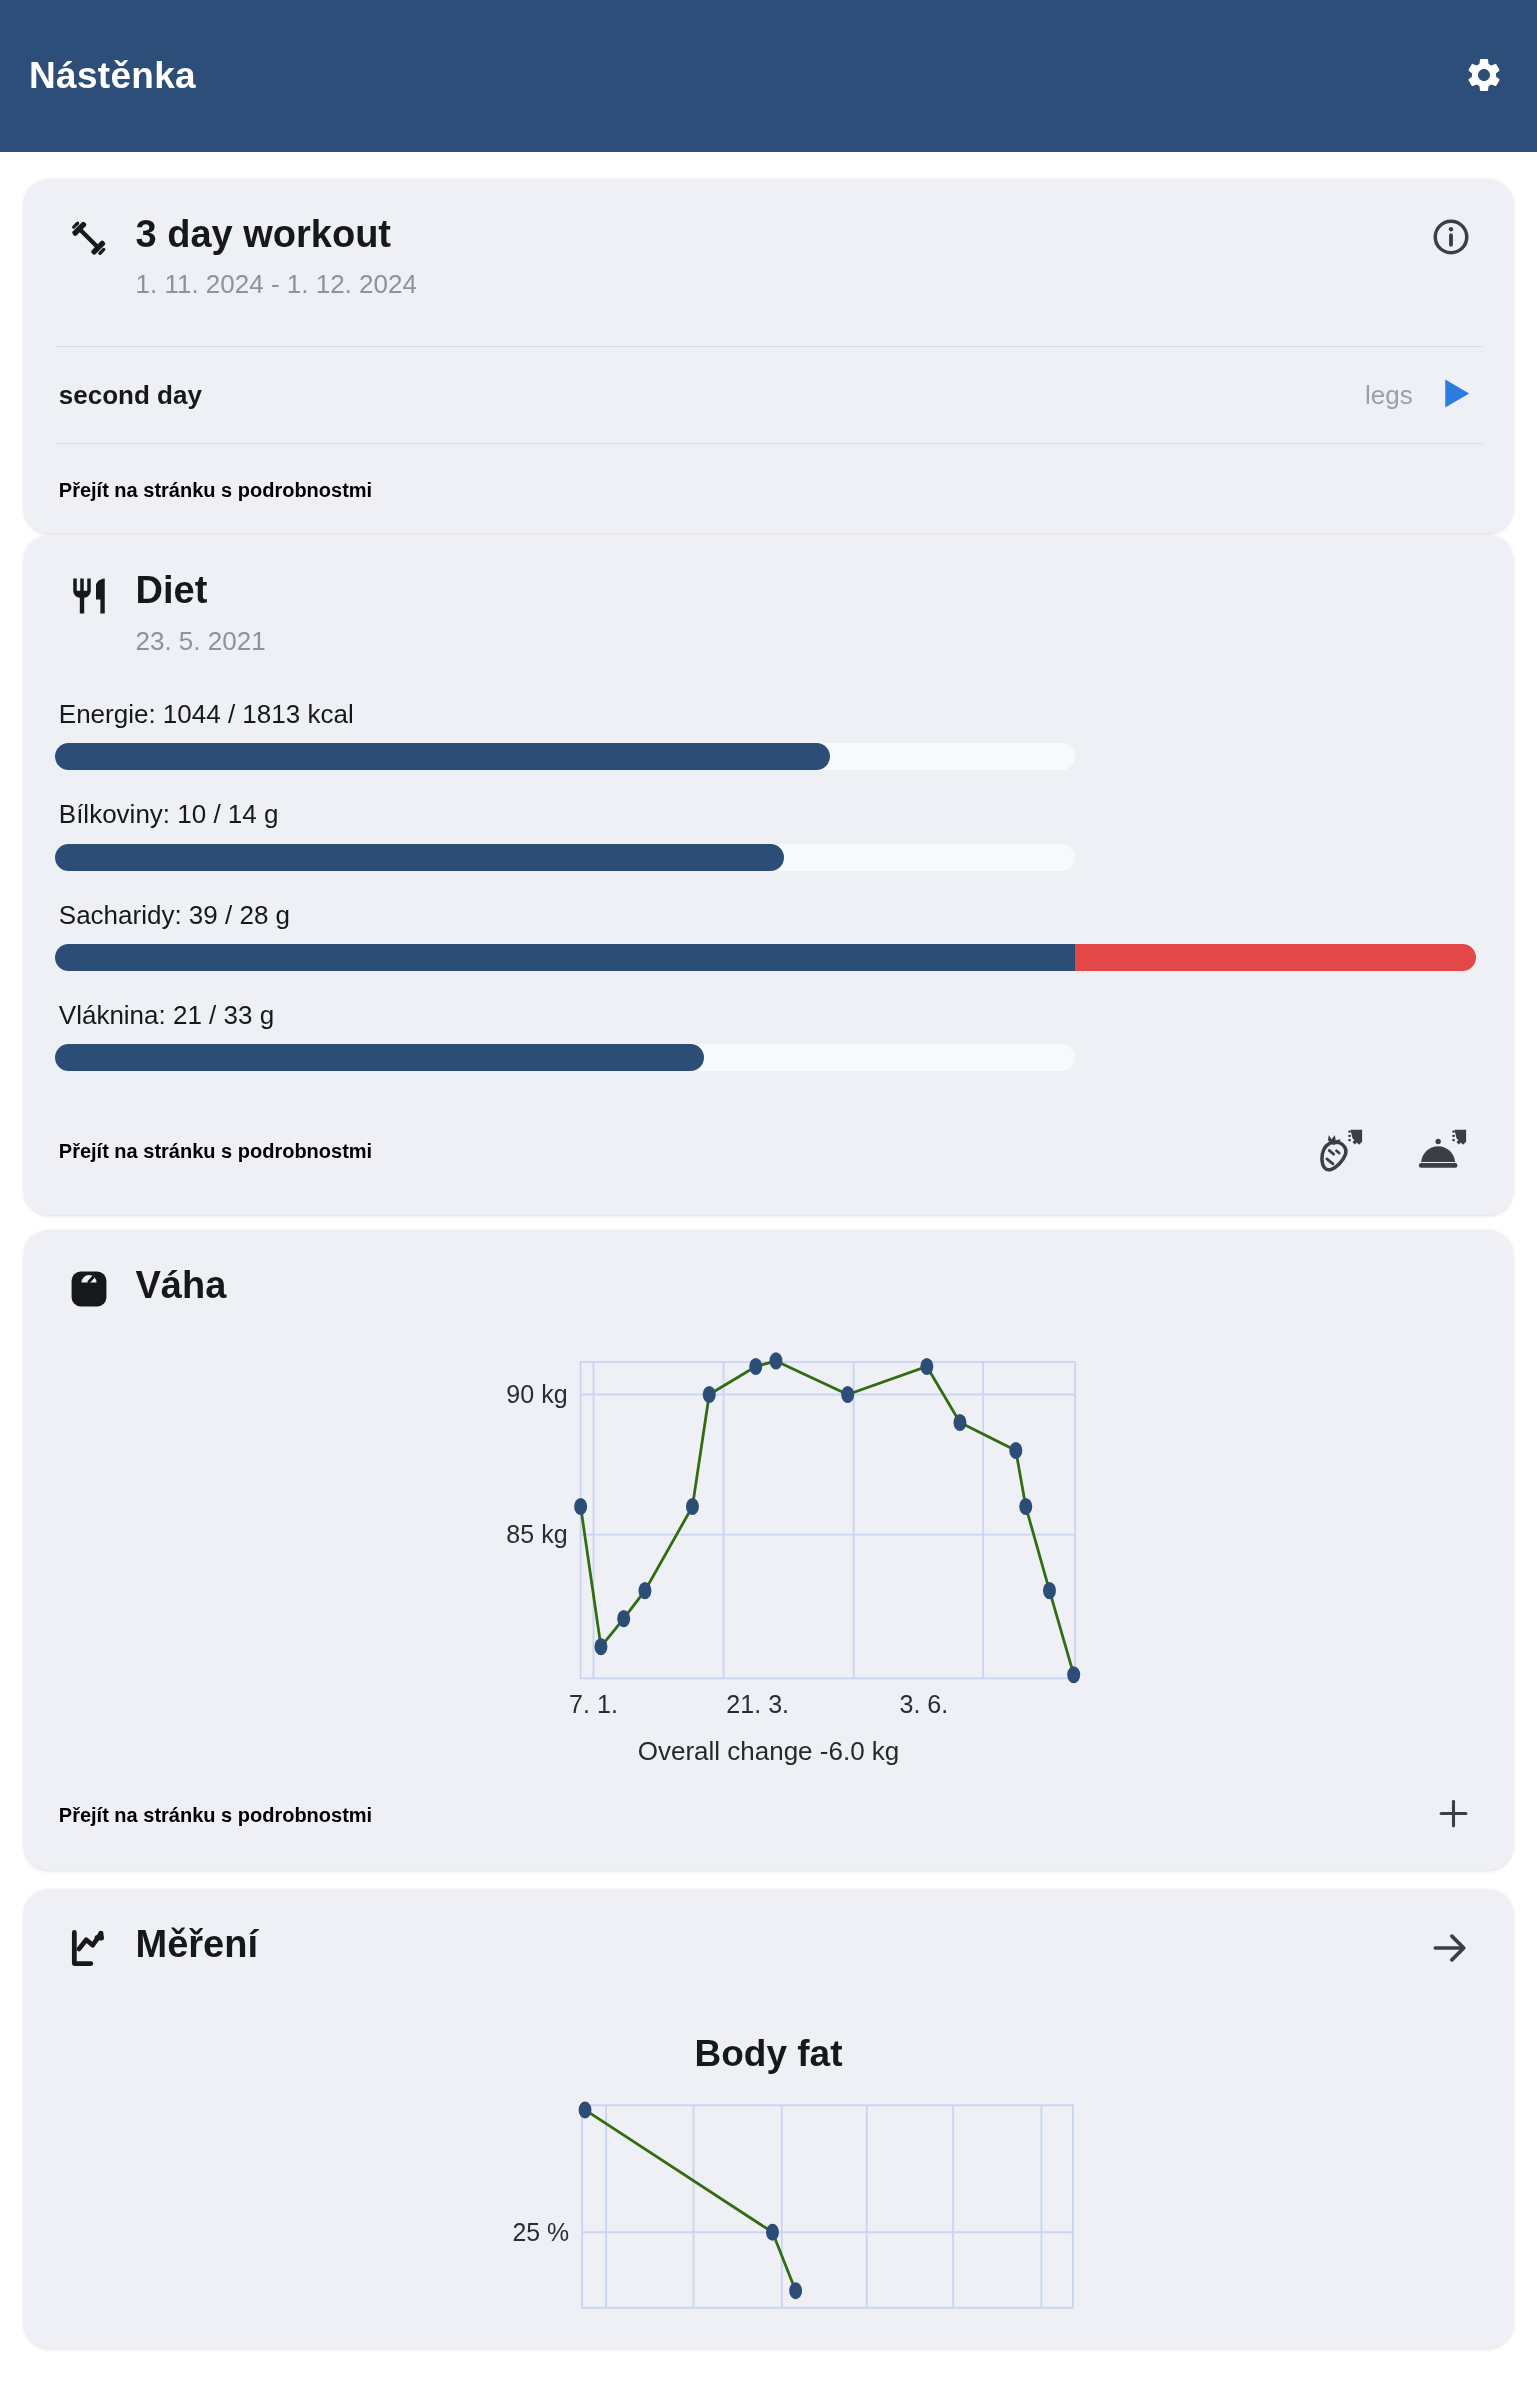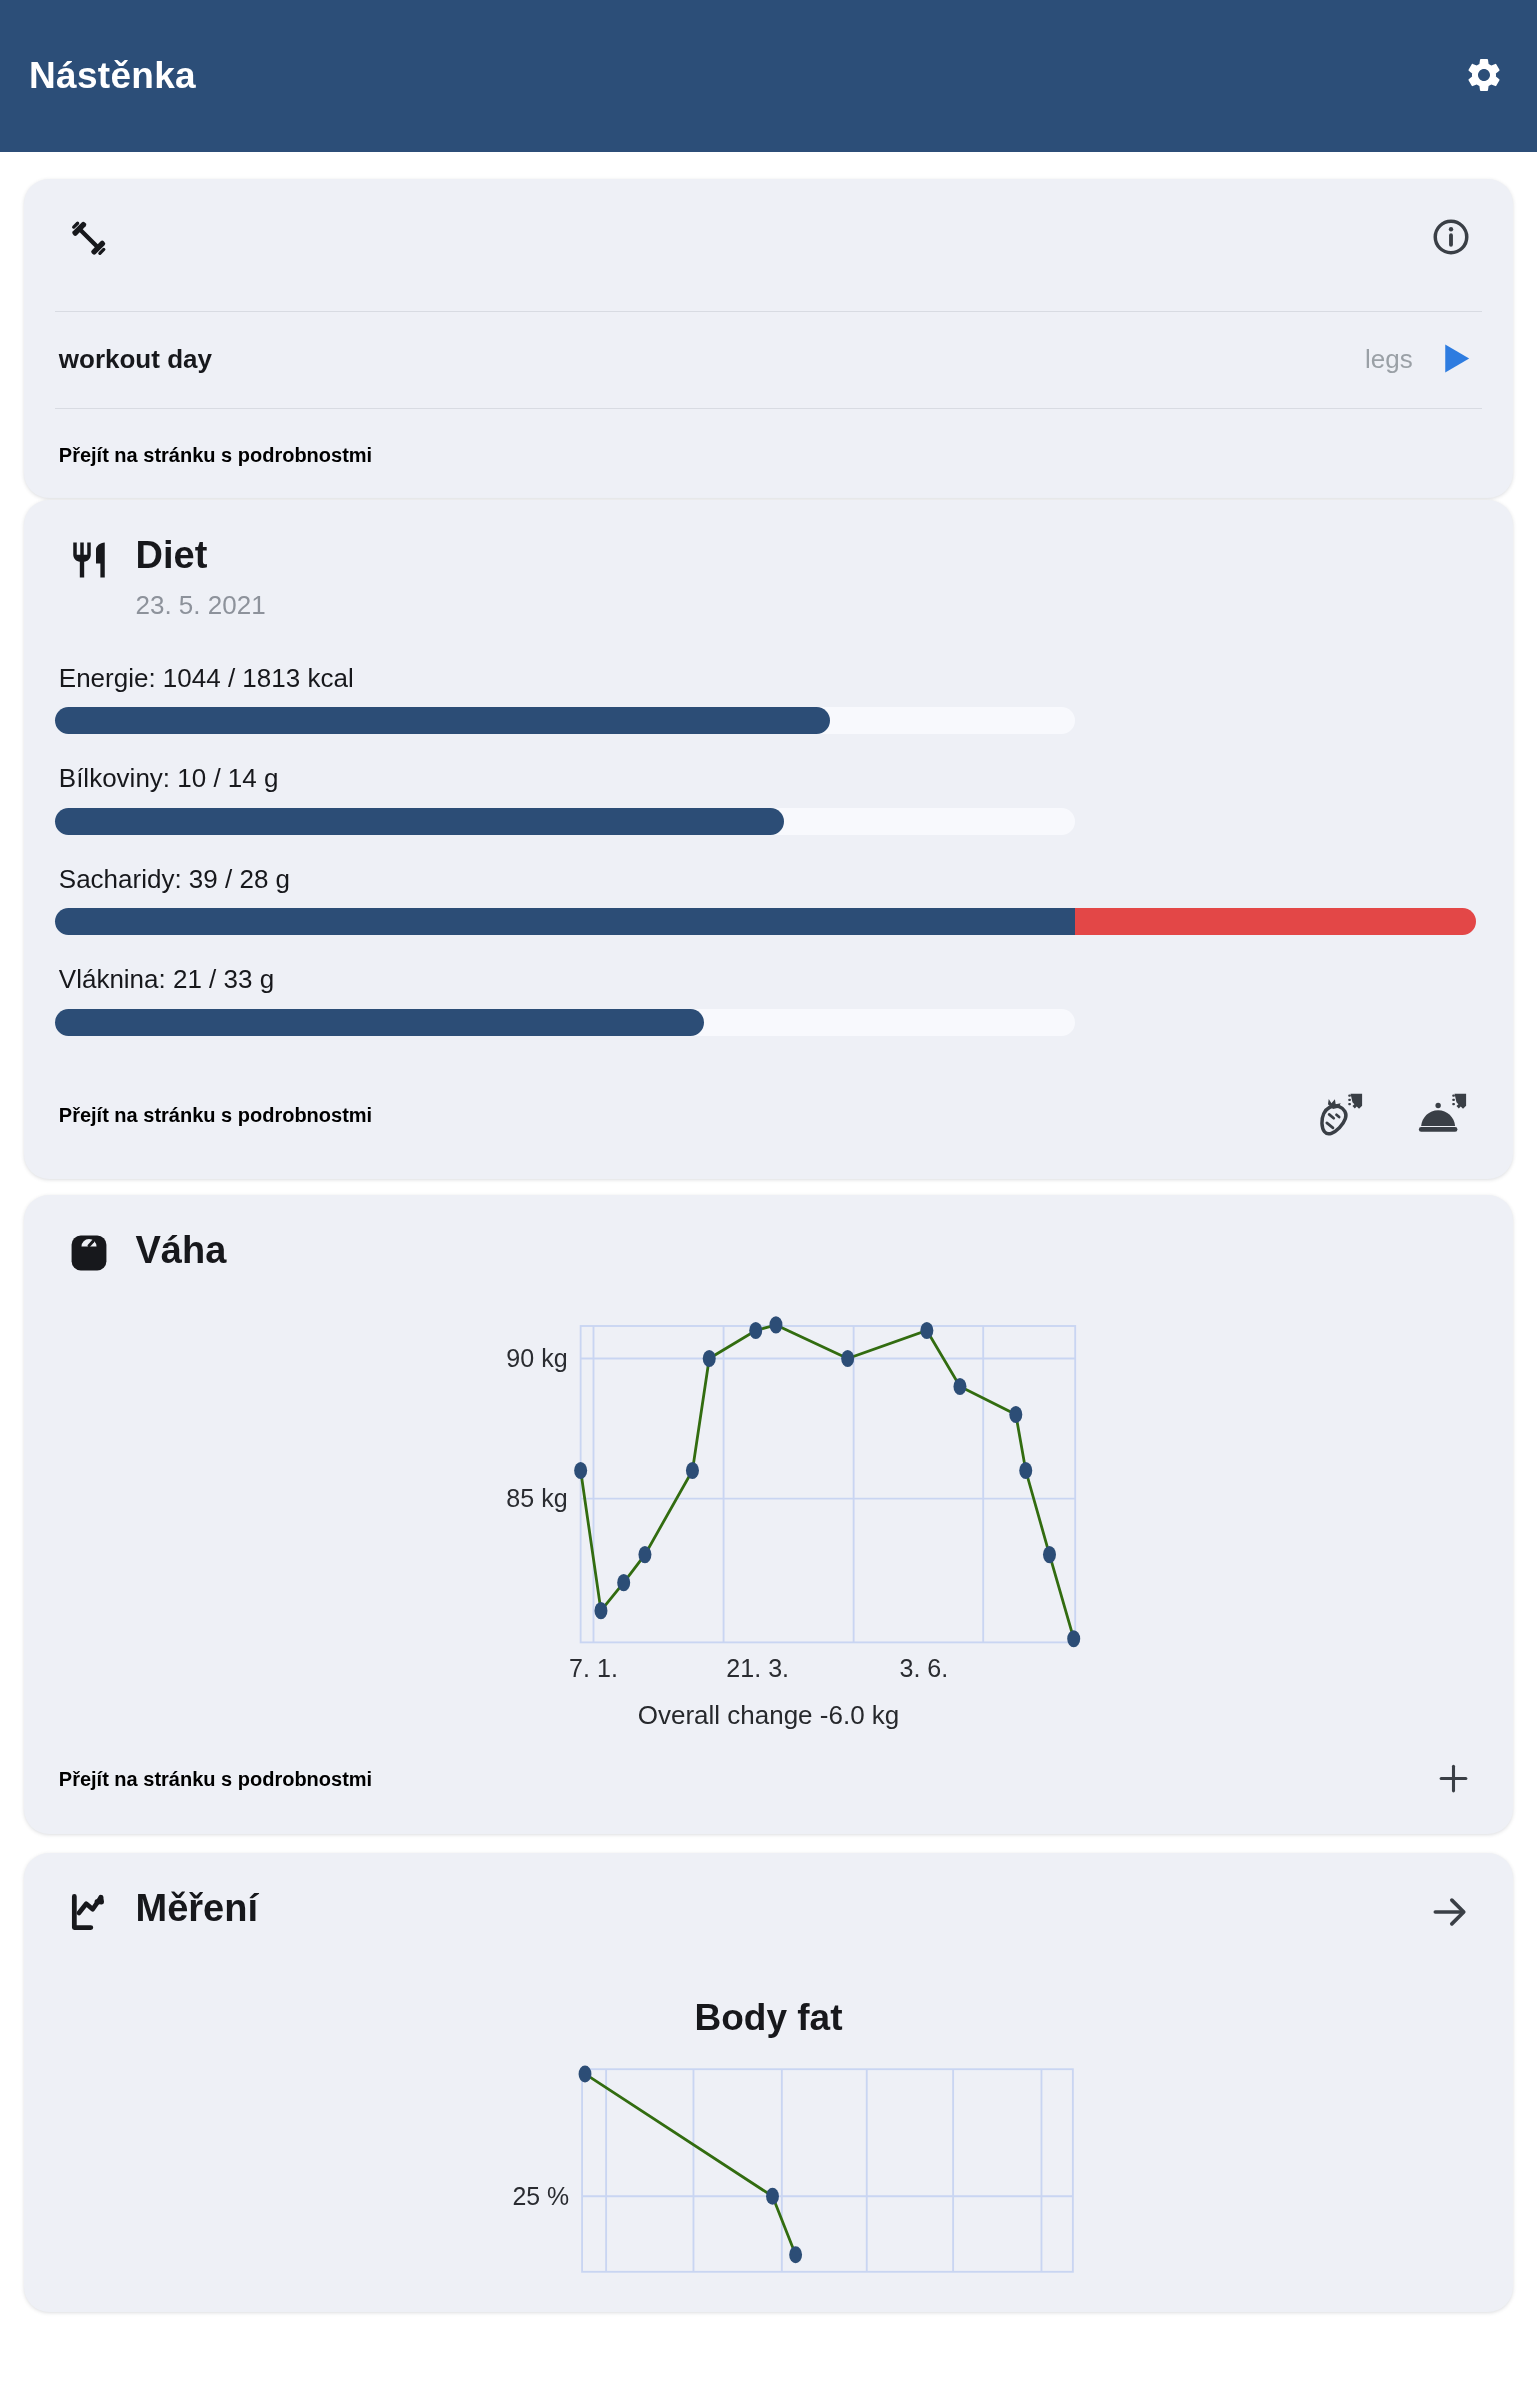--- a/index.html
+++ b/index.html
@@ -85,35 +85,39 @@
         <svg width="44" height="44" viewBox="0 0 24 24" fill="#17181c">
           <g transform="rotate(45 12 12)">
             <rect x="5" y="11" width="14" height="2.4" rx="1"></rect>
             <rect x="3.2" y="7.6" width="3" height="9.2" rx="1.2"></rect>
             <rect x="17.8" y="7.6" width="3" height="9.2" rx="1.2"></rect>
             <rect x="1" y="9.8" width="1.8" height="4.8" rx="0.9"></rect>
             <rect x="21.2" y="9.8" width="1.8" height="4.8" rx="0.9"></rect>
           </g>
         </svg>
       </span>
+      <div class="hdr-texts">
+        <span class="card-title">3 day workout</span>
+        <span class="card-subtitle">1. 11. 2024 - 1. 12. 2024</span>
+      </div>
       <button class="icon-btn hdr-right">
         <span>
           <svg width="42" height="42" viewBox="0 0 24 24" fill="none" stroke="#3a3f46" stroke-width="2">
             <circle cx="12" cy="12" r="9"></circle>
             <line x1="12" y1="11" x2="12" y2="16.4" stroke-linecap="round" stroke-width="2.2"></line>
             <circle cx="12" cy="7.6" r="1.25" fill="#3a3f46" stroke="none"></circle>
           </svg>
         </span>
       </button>
     </div>
 
     <div class="rows">
       <hr class="divider">
       <div class="w-row">
-        <span class="w-row-name">workout day</span>
+        <span class="w-row-name">second day</span>
         <span class="w-row-right">
           <span class="w-row-muscles">legs</span>
           <button class="icon-btn">
             <span>
               <svg width="29" height="31" viewBox="0 0 20 22">
                   <polygon points="2,1 19,11 2,21" fill="#2e7ce0"></polygon>
                 </svg>
             </span>
           </button>
         </span>

